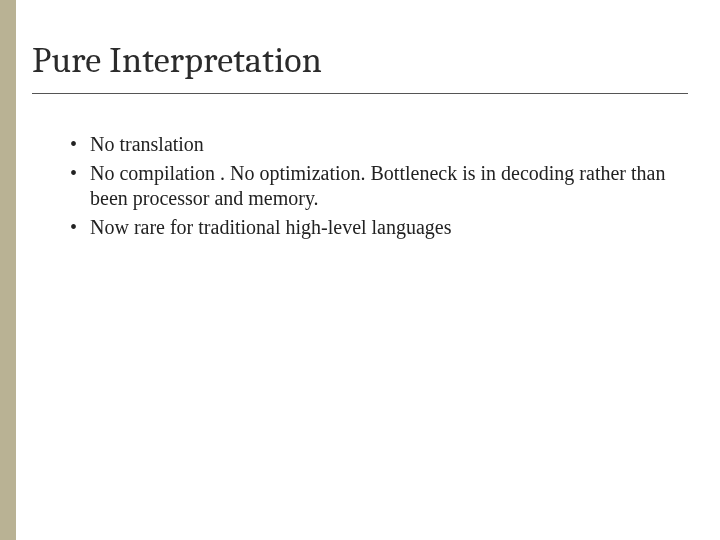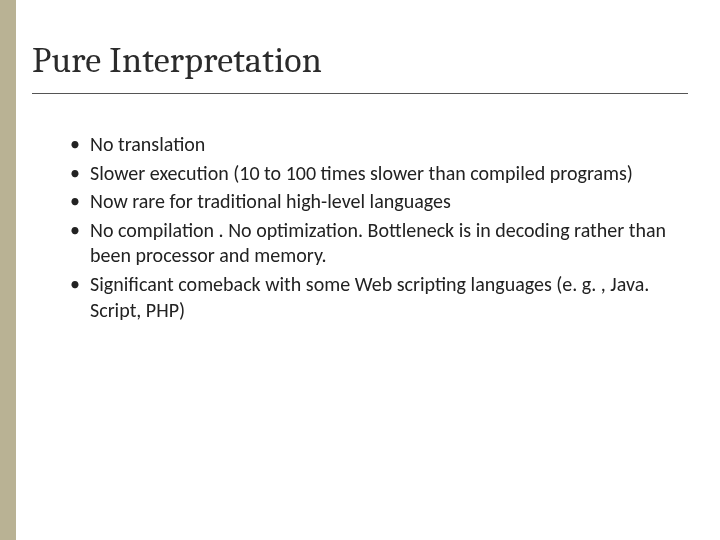--- a/index.html
+++ b/index.html
@@ -41,20 +41,21 @@
     padding-bottom: 12px;
   }
   .title-underline {
     border-bottom: 1.5px solid #555;
   }
   .body {
     position: absolute;
     left: 70px;
     top: 132px;
     right: 40px;
+    font-family: Liberation Serif, serif;
   }
   ul.bullets {
     list-style: none;
     padding: 0;
     margin: 0;
   }
   ul.bullets > li {
     position: relative;
     padding-left: 20px;
     font-size: 20px;
@@ -78,19 +79,17 @@
 <div class="slide">
   <div class="accent-bar" style="background:#b9b294"></div>
 
   <div class="title-wrap title-underline">
     <div class="title">Pure Interpretation</div>
   </div>
 
   <div class="body">
     <ul class="bullets">
       <li>No translation</li>
-      <li>Slower execution (10 to 100 times slower than compiled programs)</li>
+      <li>No compilation .  No optimization.  Bottleneck is in decoding rather than been processor and memory.</li>
       <li>Now rare for traditional high-level languages</li>
-      <li>No compilation .  No optimization.  Bottleneck is in decoding rather than been processor and memory.</li>
-      <li>Significant comeback with some Web scripting languages (e. g. , Java. Script, PHP)</li>
     </ul>
   </div>
 </div>
 
 </body></html>

